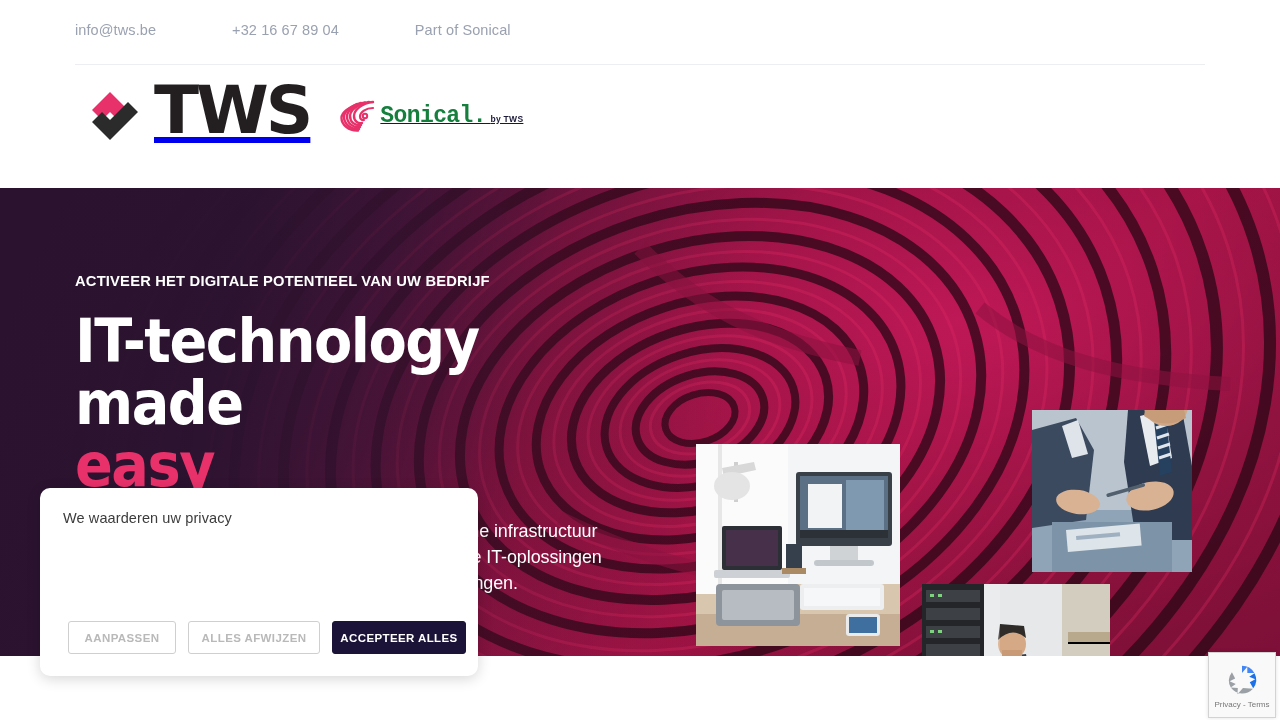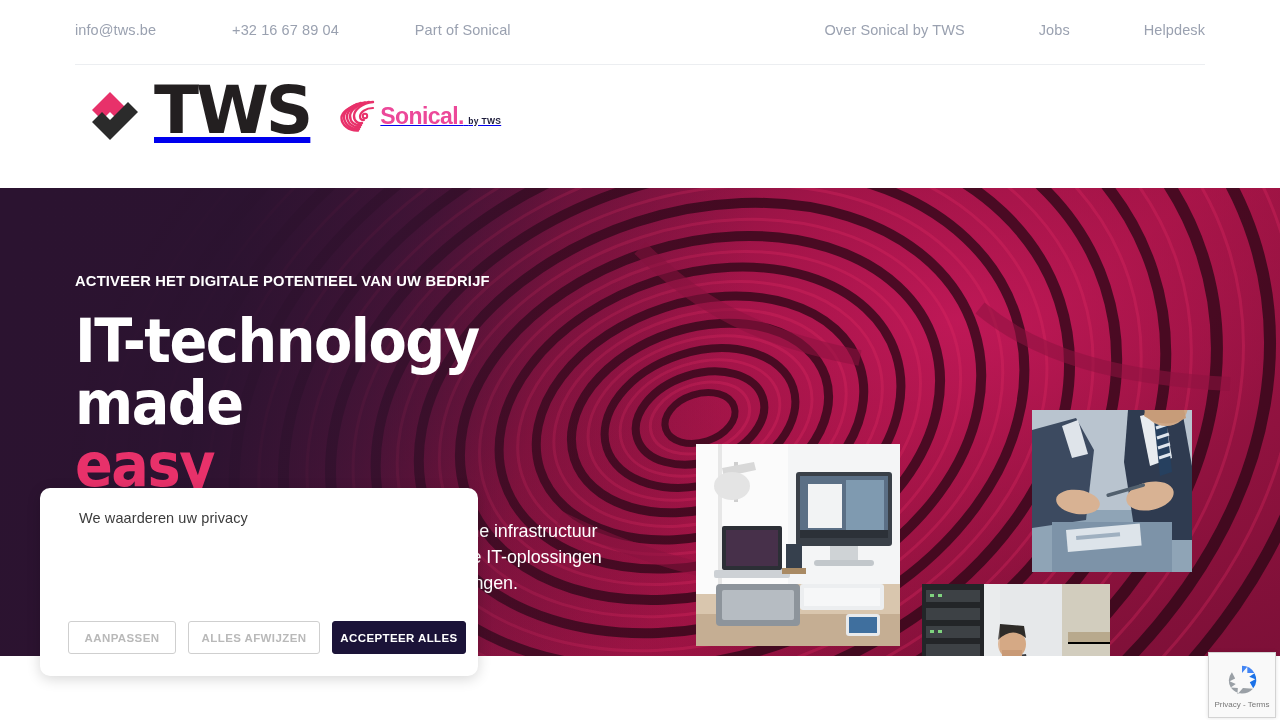--- a/index.html
+++ b/index.html
@@ -48,23 +48,23 @@
     color: #231f20; letter-spacing: -3px;
     margin-left: -6px;
   }
   .sonical {
     display: flex; align-items: center;
     margin-left: 30px; margin-top: 10px;
   }
   .sonical-print { width: 36px; height: 34px; display: block; }
   .sonical-text { margin-left: 4px; }
   .sonical-name {
-    font-family: Liberation Sans, sans-serif;
+    font-family: Liberation Mono, monospace;
     font-weight: bold; font-size: 23px; line-height: 22px;
-    color: #ec4899; letter-spacing: -.6px;
+    color: #15803d; letter-spacing: -.6px;
   }
   .sonical-sub {
     font-size: 8.5px; color: #1c1b3a; letter-spacing: .3px;
     text-align: right; margin-top: 1px; font-weight: bold;
   }
 
   
   .mainnav {
     position: absolute; right: 75px; top: 0;
     height: 106px;
@@ -163,21 +163,21 @@
   .photo-server { left: 922px; top: 396px; width: 188px; height: 196px; }
 
   
   .cookie {
     position: absolute; left: 40px; top: 488px;
     width: 438px; height: 188px;
     background: #ffffff;
     border-radius: 10px;
     box-shadow: 0 3px 14px rgba(0,0,0,.16);
     z-index: 20;
-    padding: 22px 28px 0 39px;
+    padding: 22px 28px 0 23px;
   }
   .cookie-title {
     font-size: 14.5px; color: #3c3c3c; letter-spacing: .1px;
   }
   .cookie-body {
     margin-top: 14px;
     font-size: 14px; line-height: 20.5px;
     color: #3c3c3c;
     width: 390px;
   }
@@ -228,25 +228,20 @@
 </style>
 </head>
 <body>
 
 <div class="topbar">
   <div class="topbar-inner">
     <div class="topbar-left">
       <a href="#">info@tws.be</a>
       <a href="#">+32 16 67 89 04</a>
       <a href="#">Part of Sonical</a>
-    </div>
-    <div class="topbar-right">
-      <a href="#">Over Sonical by TWS</a>
-      <a href="#">Jobs</a>
-      <a href="#">Helpdesk</a>
     </div>
   </div>
 </div>
 
 <div class="header">
 
   <a class="logo-wrap" href="#">
     <svg class="logo-mark" viewBox="0 0 72 62">
       <path d="M4 30 L22 12 L40 30 L30 40 L22 32 L14 40 Z" fill="#e8316a"></path>
       <path d="M4 42 L14 32 L22 40 L40 22 L50 32 L22 60 Z" fill="#2b2b2b"></path>

